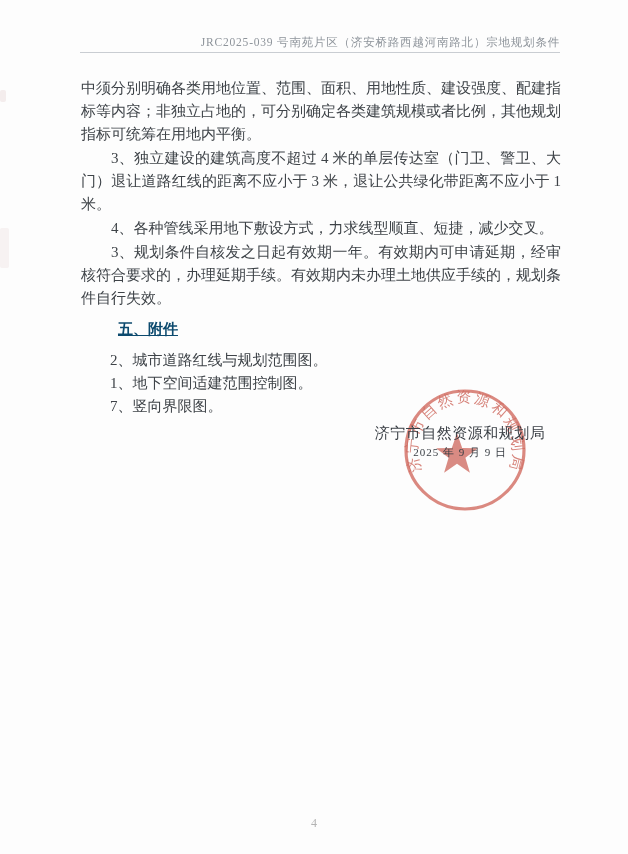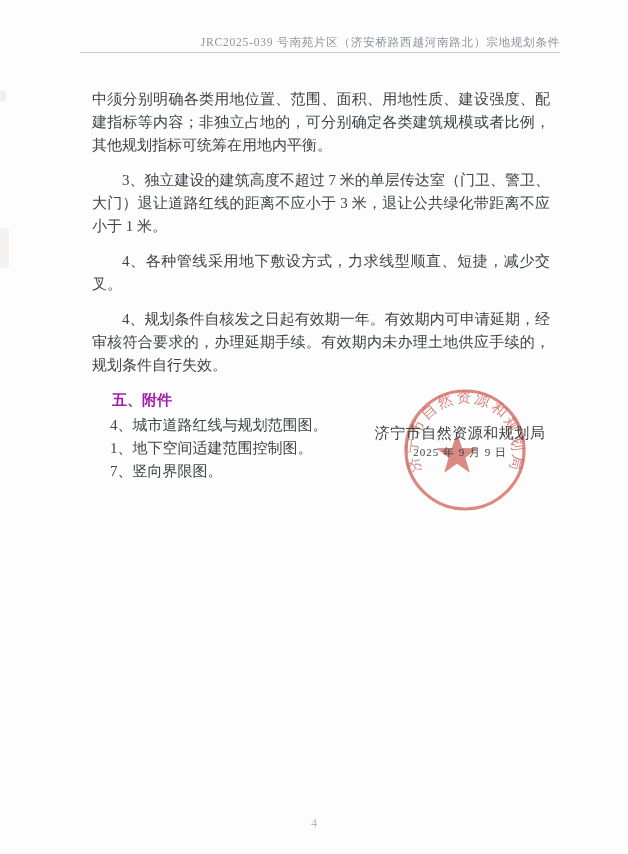--- a/index.html
+++ b/index.html
@@ -40,31 +40,32 @@
     position: absolute;
     top: 76px;
     left: 80px;
     width: 482px;
     font-size: 15px;
     line-height: 23px;
     color: #3e4348;
     text-align: justify;
   }
   .content p {
-    margin: 12px;
+    margin: 1px;
     text-indent: 2em;
   }
   .content p.no-indent {
     text-indent: 0;
   }
   .content .attach-heading {
     font-weight: bold;
-    color: #a21caf;
+    color: #0c4a6e;
     text-indent: 2em;
-    margin: 2px;
+    margin: 8px;
+    text-decoration: underline;
   }
   .content ol.attachments {
     list-style: none;
     margin: 0;
     padding: 0;
   }
   .content ol.attachments li {
     text-indent: 2em;
   }
   
@@ -120,26 +121,26 @@
 </head>
 <body>
 
 <div class="page">
 
   <div class="header-title">JRC2025-039 号南苑片区（济安桥路西越河南路北）宗地规划条件</div>
   <div class="header-rule"></div>
 
   <div class="content">
     <p class="no-indent">中须分别明确各类用地位置、范围、面积、用地性质、建设强度、配建指标等内容；非独立占地的，可分别确定各类建筑规模或者比例，其他规划指标可统筹在用地内平衡。</p>
-    <p>3、独立建设的建筑高度不超过 7 米的单层传达室（门卫、警卫、大门）退让道路红线的距离不应小于 3 米，退让公共绿化带距离不应小于 1 米。</p>
+    <p>3、独立建设的建筑高度不超过 4 米的单层传达室（门卫、警卫、大门）退让道路红线的距离不应小于 3 米，退让公共绿化带距离不应小于 1 米。</p>
     <p>4、各种管线采用地下敷设方式，力求线型顺直、短捷，减少交叉。</p>
-    <p>4、规划条件自核发之日起有效期一年。有效期内可申请延期，经审核符合要求的，办理延期手续。有效期内未办理土地供应手续的，规划条件自行失效。</p>
+    <p>3、规划条件自核发之日起有效期一年。有效期内可申请延期，经审核符合要求的，办理延期手续。有效期内未办理土地供应手续的，规划条件自行失效。</p>
     <p class="attach-heading">五、附件</p>
     <ol class="attachments">
-      <li>4、城市道路红线与规划范围图。</li>
+      <li>2、城市道路红线与规划范围图。</li>
       <li>1、地下空间适建范围控制图。</li>
       <li>7、竖向界限图。</li>
     </ol>
   </div>
 
   <svg class="seal" viewBox="0 0 130 130" width="130" height="130" aria-hidden="true">
     <circle cx="65" cy="65" r="59" fill="none" stroke="#cb5246" stroke-width="3.2" opacity="0.8"></circle>
     <path id="sealArc" d="M 23.4,89 A 48,48 0 1 1 106.6,89" fill="none"></path>
     <text font-size="15" fill="#c8564a" opacity="0.85" letter-spacing="2.5" font-family="Liberation Serif, serif">
       <textPath href="#sealArc" startOffset="50%" text-anchor="middle">济宁市自然资源和规划局</textPath>

